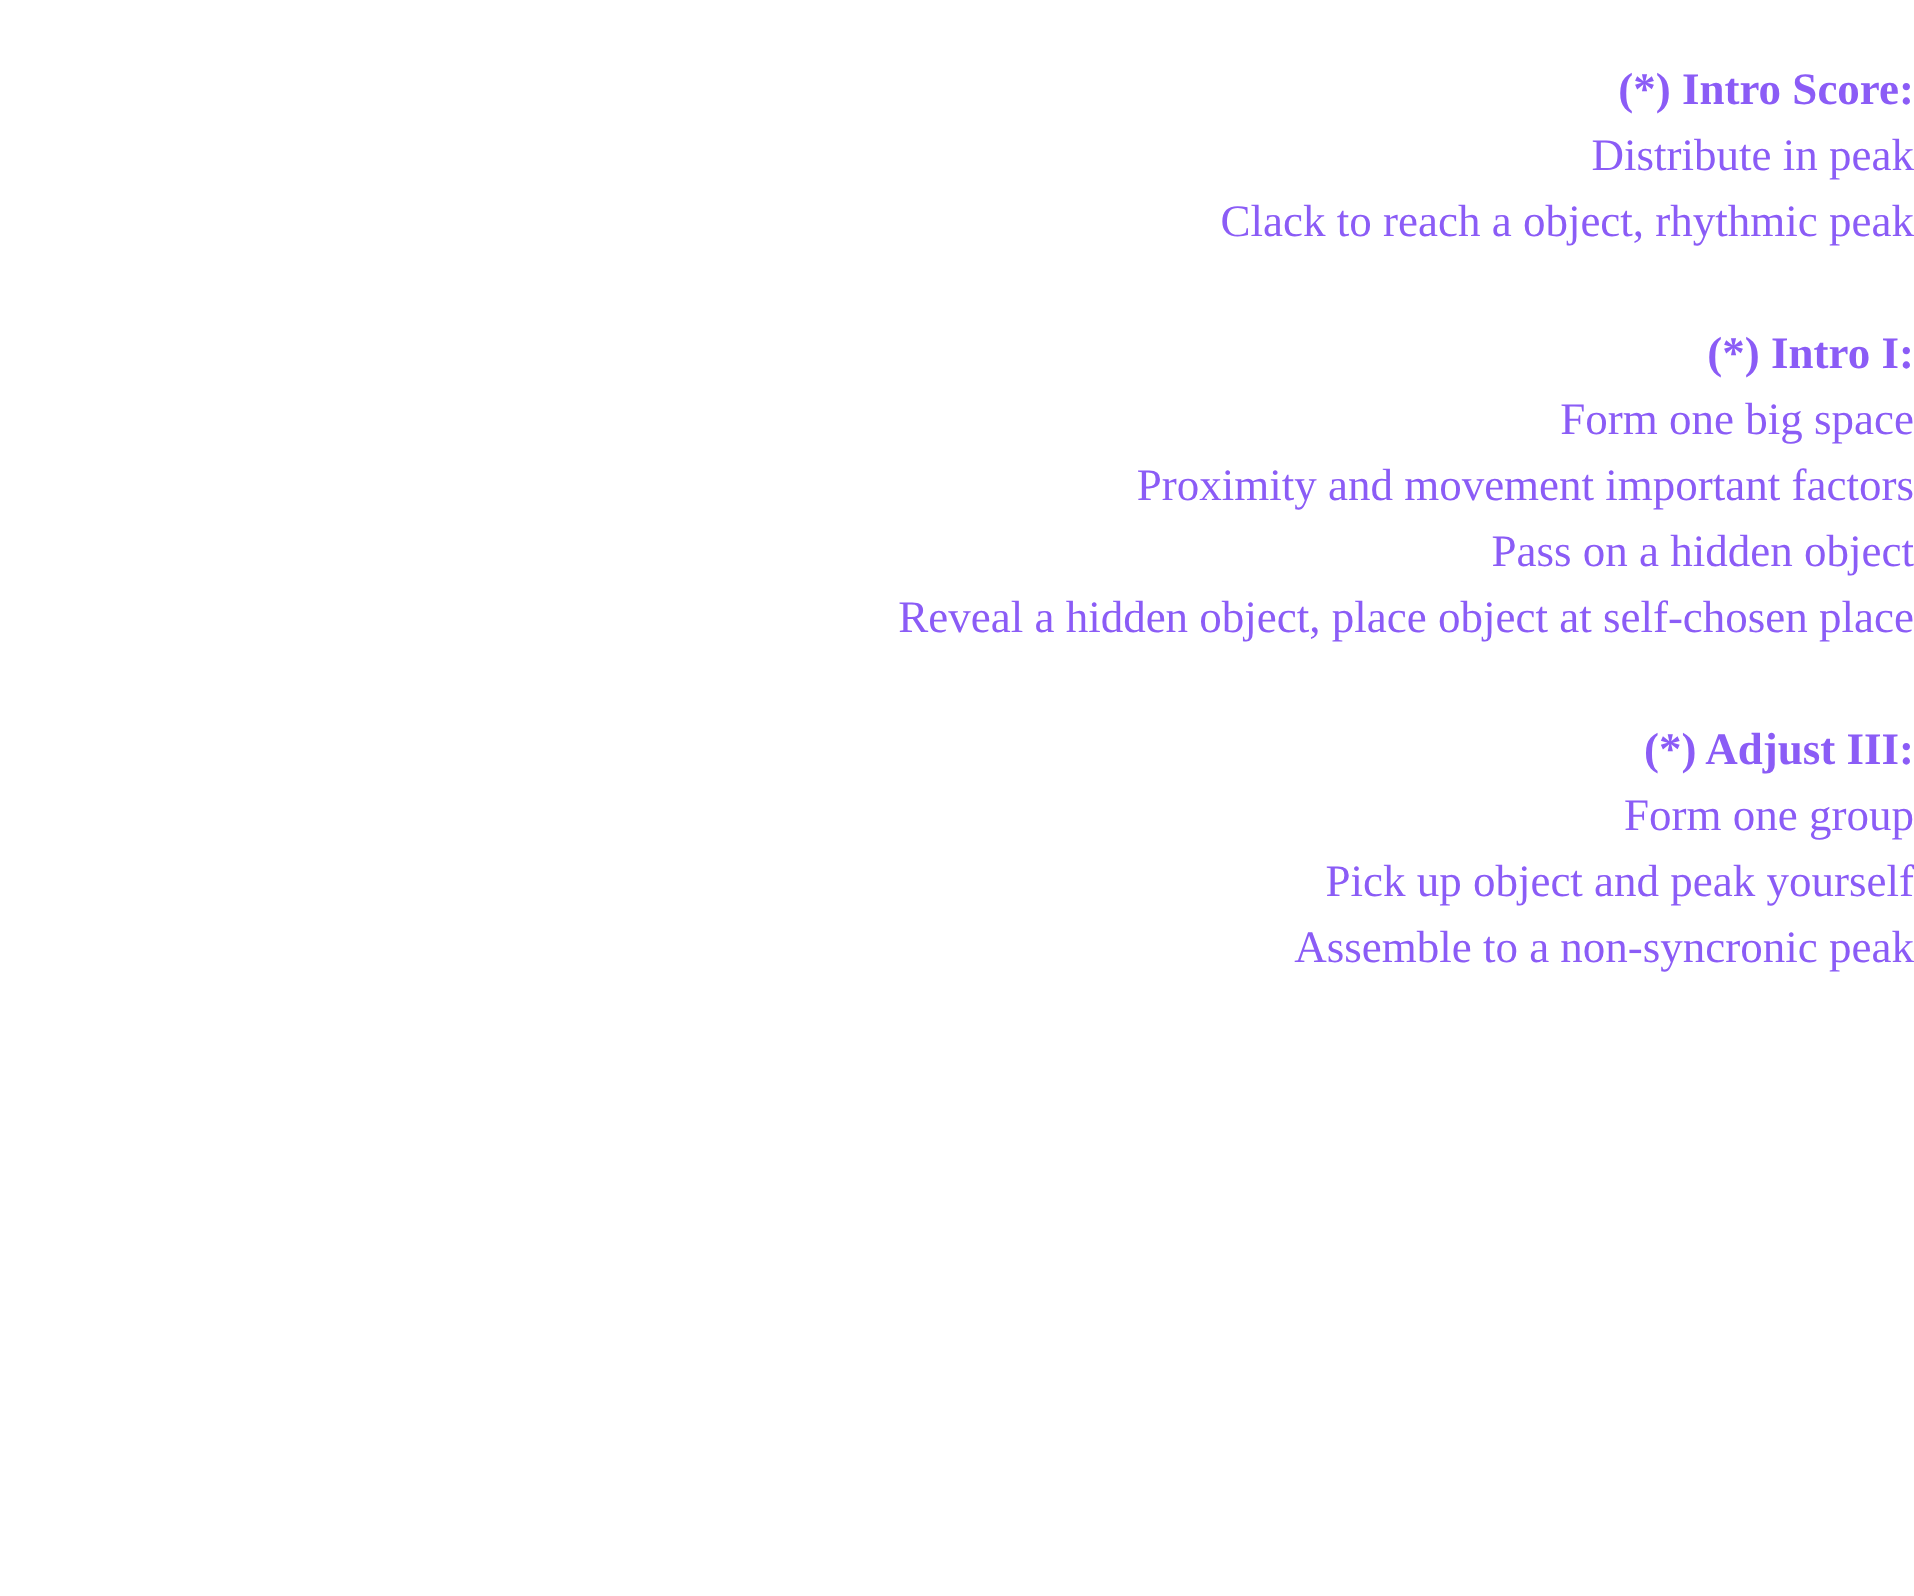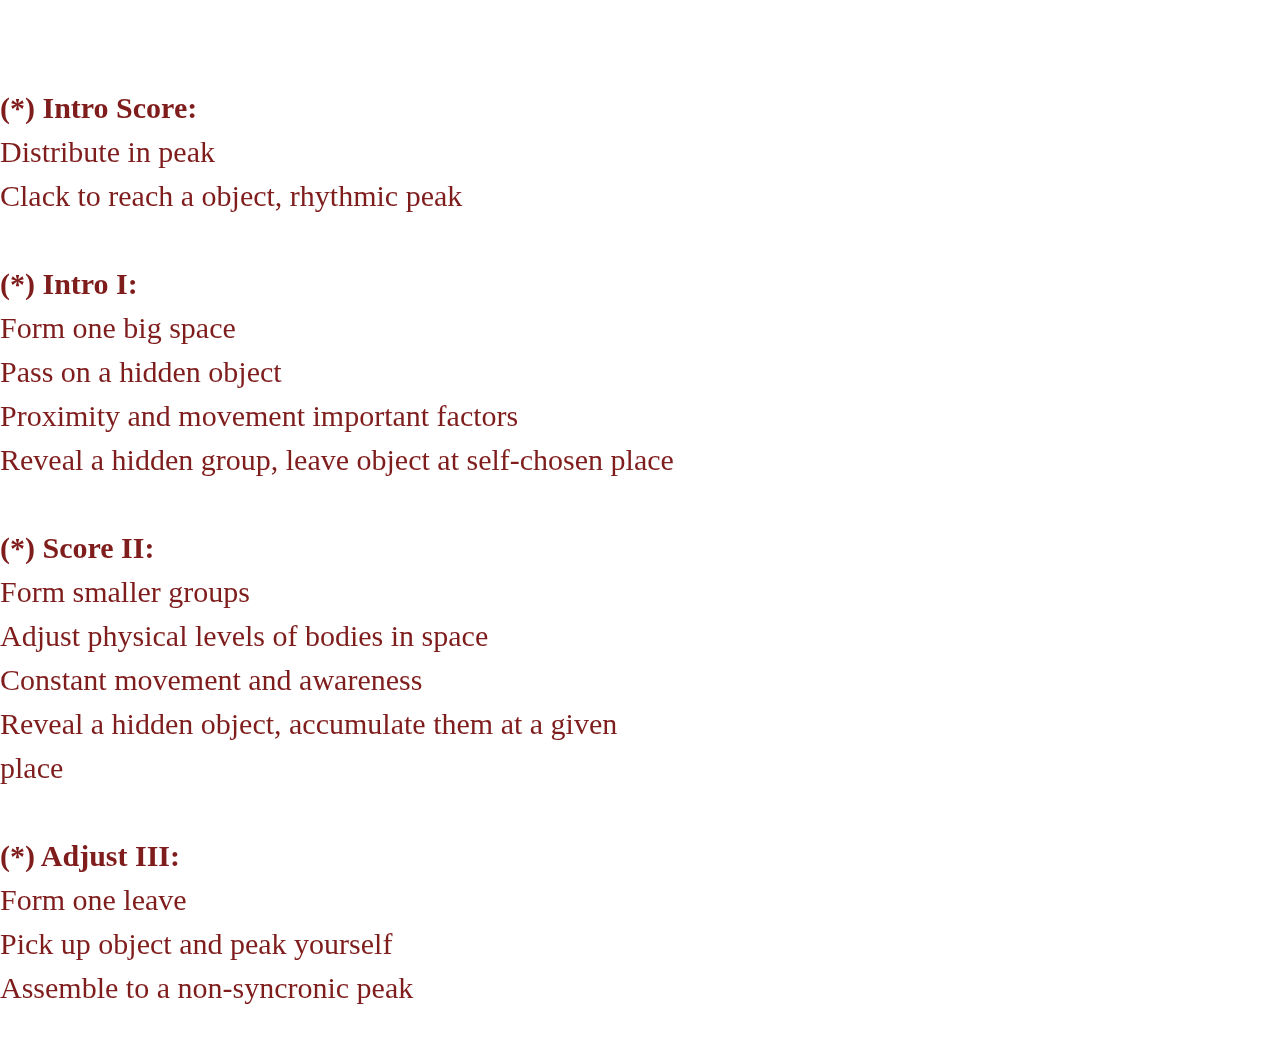--- a/index.html
+++ b/index.html
@@ -14,23 +14,22 @@
     background: #ffffff;
     overflow: hidden;
   }
   .score-document {
     box-sizing: border-box;
     width: 100%;
     padding-top: 38px;
     font-family: "Liberation Serif", "DejaVu Serif", serif;
     font-size: 30px;
     line-height: 44px;
-    color: #7f1d1d;
-    text-align: left;
-    margin-top: 48px;
+    color: #8b5cf6;
+    text-align: right;
   }
   .score-section {
     margin: 0;
   }
   .score-section + .score-section {
     margin-top: 44px; 
   }
   .score-heading {
     margin: 0;
     font-size: 30px;
@@ -48,32 +47,24 @@
 <div class="page">
   <main class="score-document">
       <section class="score-section">
         <h2 class="score-heading">(*) Intro Score:</h2>
         <p class="score-line">Distribute in peak</p>
         <p class="score-line">Clack to reach a object, rhythmic peak</p>
       </section>
       <section class="score-section">
         <h2 class="score-heading">(*) Intro I:</h2>
         <p class="score-line">Form one big space</p>
+        <p class="score-line">Proximity and movement important factors</p>
         <p class="score-line">Pass on a hidden object</p>
-        <p class="score-line">Proximity and movement important factors</p>
-        <p class="score-line">Reveal a hidden group, leave object at self-chosen place</p>
-      </section>
-      <section class="score-section">
-        <h2 class="score-heading">(*) Score II:</h2>
-        <p class="score-line">Form smaller groups</p>
-        <p class="score-line">Adjust physical levels of bodies in space</p>
-        <p class="score-line">Constant movement and awareness</p>
-        <p class="score-line">Reveal a hidden object, accumulate them at a given</p>
-        <p class="score-line">place</p>
+        <p class="score-line">Reveal a hidden object, place object at self-chosen place</p>
       </section>
       <section class="score-section">
         <h2 class="score-heading">(*) Adjust III:</h2>
-        <p class="score-line">Form one leave</p>
+        <p class="score-line">Form one group</p>
         <p class="score-line">Pick up object and peak yourself</p>
         <p class="score-line">Assemble to a non-syncronic peak</p>
       </section>
     </main>
 </div>
 
 </body></html>

